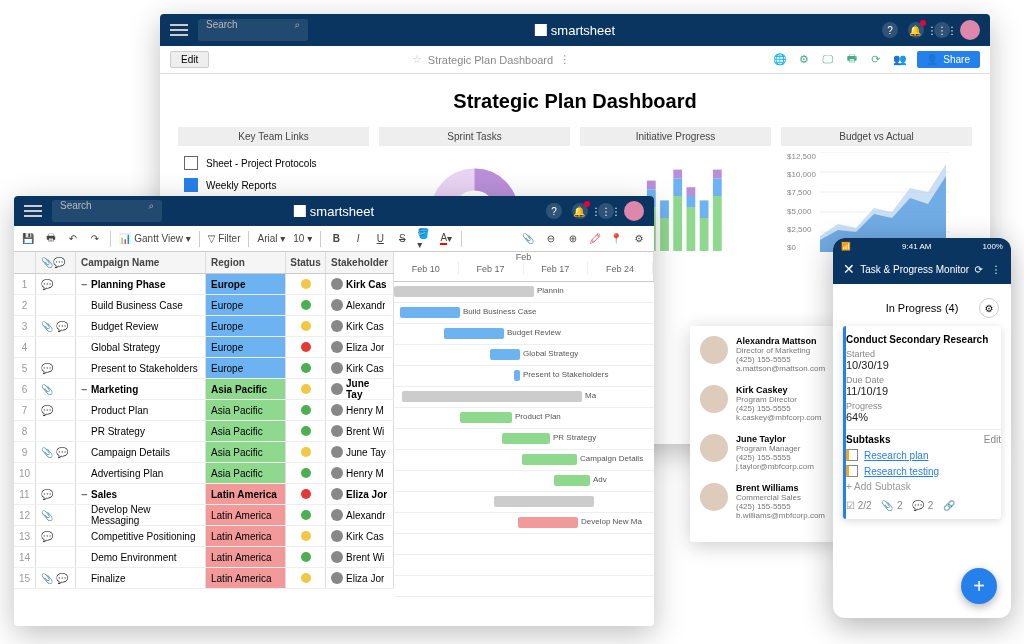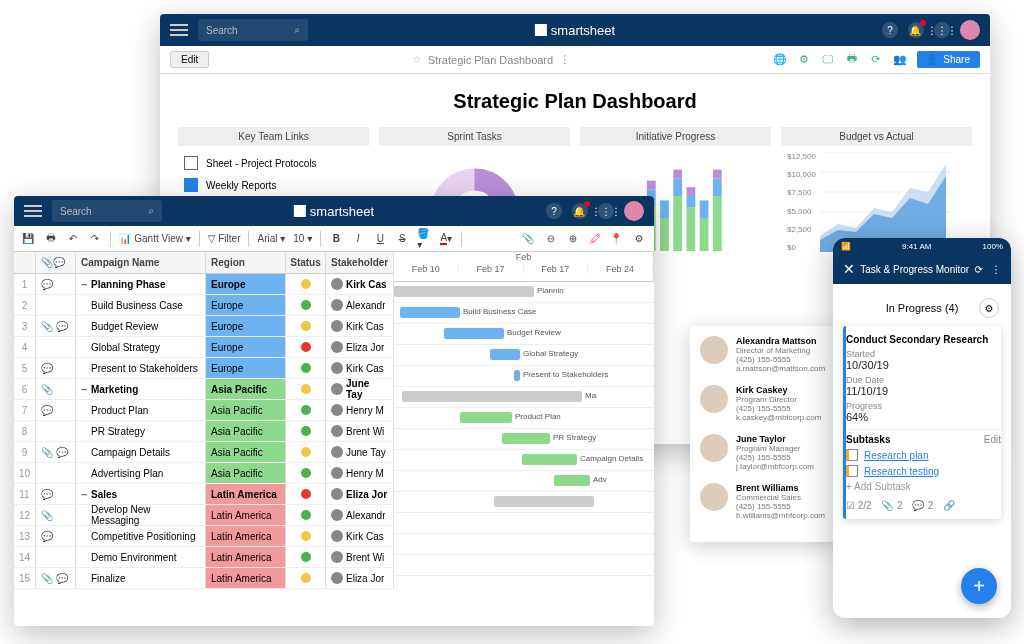--- a/index.html
+++ b/index.html
@@ -4,21 +4,21 @@
 <style>
   * { box-sizing: border-box; margin: 0; padding: 0; font-family: Arial, sans-serif; }
   body { background: #fff; width: 1024px; height: 644px; position: relative; overflow: hidden; }
   .window { position: absolute; background: #fff; box-shadow: 0 8px 30px rgba(0,0,0,0.25); border-radius: 4px; overflow: hidden; }
   
   
   .dash { left: 160px; top: 14px; width: 830px; height: 430px; }
   .topbar { background: #0a3560; height: 32px; display: flex; align-items: center; padding: 0 10px; color: #fff; gap: 10px; }
   .hamburger { width: 18px; height: 12px; cursor: pointer; display:flex; flex-direction:column; justify-content:space-between;}
   .hamburger span{height:2px;background:#ccc;}
-  .search-box { background: rgba(255,255,255,0.1); border-radius: 3px; height: 22px; width: 110px; display: flex; align-items: center; padding: 0 8px; font-size: 10px; color: #bbb; }
+  .search-box { background: rgba(255,255,255,0.1); border-radius: 3px; height: 22px; width: 110px; display: flex; align-items: flex-start; padding: 0 8px; font-size: 10px; color: #bbb; }
   .brand { position: absolute; left: 50%; transform: translateX(-50%); font-size: 13px; font-weight: 500; color: #fff; display:flex; align-items:center; gap:4px;}
   .brand-icon{width:12px;height:12px;background:#fff;display:inline-block;}
   .topbar-right { margin-left: auto; display: flex; align-items: center; gap: 10px; font-size: 11px;}
   .icon-btn { width: 16px; height: 16px; border-radius: 50%; background: rgba(255,255,255,0.15); display:flex;align-items:center;justify-content:center;font-size:10px;color:#fff;}
   .badge { position: relative; }
   .badge::after { content:''; position:absolute; top:-2px; right:-2px; width:6px; height:6px; background:#e03; border-radius:50%; }
   .avatar { width:20px; height:20px; border-radius:50%; background:#d8a; }
   
   .subbar { height: 28px; border-bottom: 1px solid #ddd; display:flex; align-items:center; padding:0 10px; gap:8px; font-size:11px; color:#555;}
   .edit-btn{ background:#eee; border:1px solid #ccc; padding:2px 10px; border-radius:2px; font-size:10px;}
@@ -610,20 +610,24 @@
             <span style="position:absolute;left:186px;top:4px;font-size:8px;color:#555">Campaign Details</span>
           </div>
           <div style="height: 21px; border-bottom: 1px solid rgb(238, 238, 238); position: relative;">
             <div class="bar bar-green" style="left:160px;width:36px"></div>
             <span style="position:absolute;left:199px;top:4px;font-size:8px;color:#555">Adv</span>
           </div>
           <div style="height: 21px; border-bottom: 1px solid rgb(238, 238, 238); position: relative;">
             <div class="bar bar-gray" style="left:100px;width:100px"></div>
             <span style="position:absolute;left:203px;top:4px;font-size:8px;color:#555"></span>
           </div>
+          <div style="height: 21px; border-bottom: 1px solid rgb(238, 238, 238); position: relative;">
+            <div class="bar bar-red" style="left:124px;width:60px"></div>
+            <span style="position:absolute;left:187px;top:4px;font-size:8px;color:#555">Develop New Ma</span>
+          </div>
           <div style="height: 21px; border-bottom: 1px solid rgb(238, 238, 238); position: relative;"></div>
           <div style="height: 21px; border-bottom: 1px solid rgb(238, 238, 238); position: relative;"></div>
           <div style="height: 21px; border-bottom: 1px solid rgb(238, 238, 238); position: relative;"></div>
         </div>
     </div>
   </div>
 </div>
 
 <div class="people" id="people-panel">
     <div class="person">

